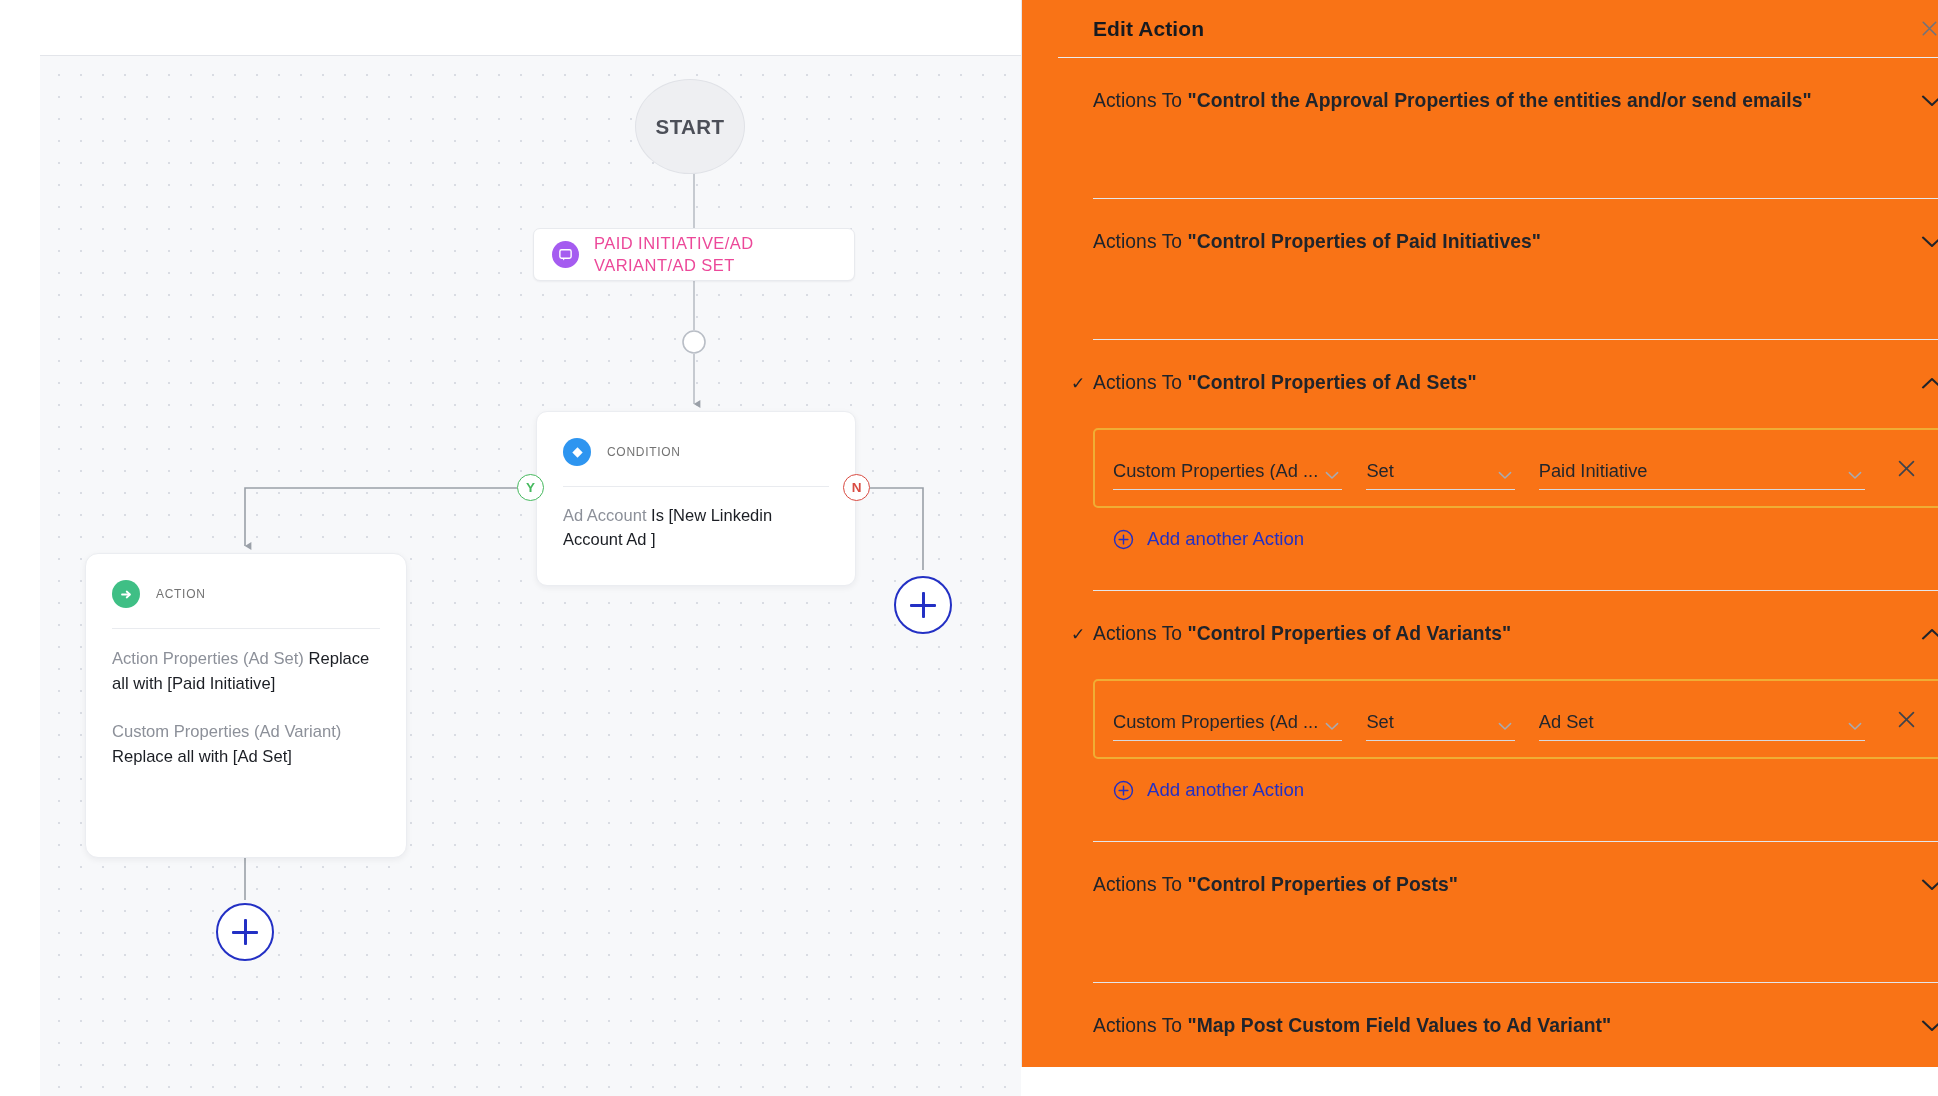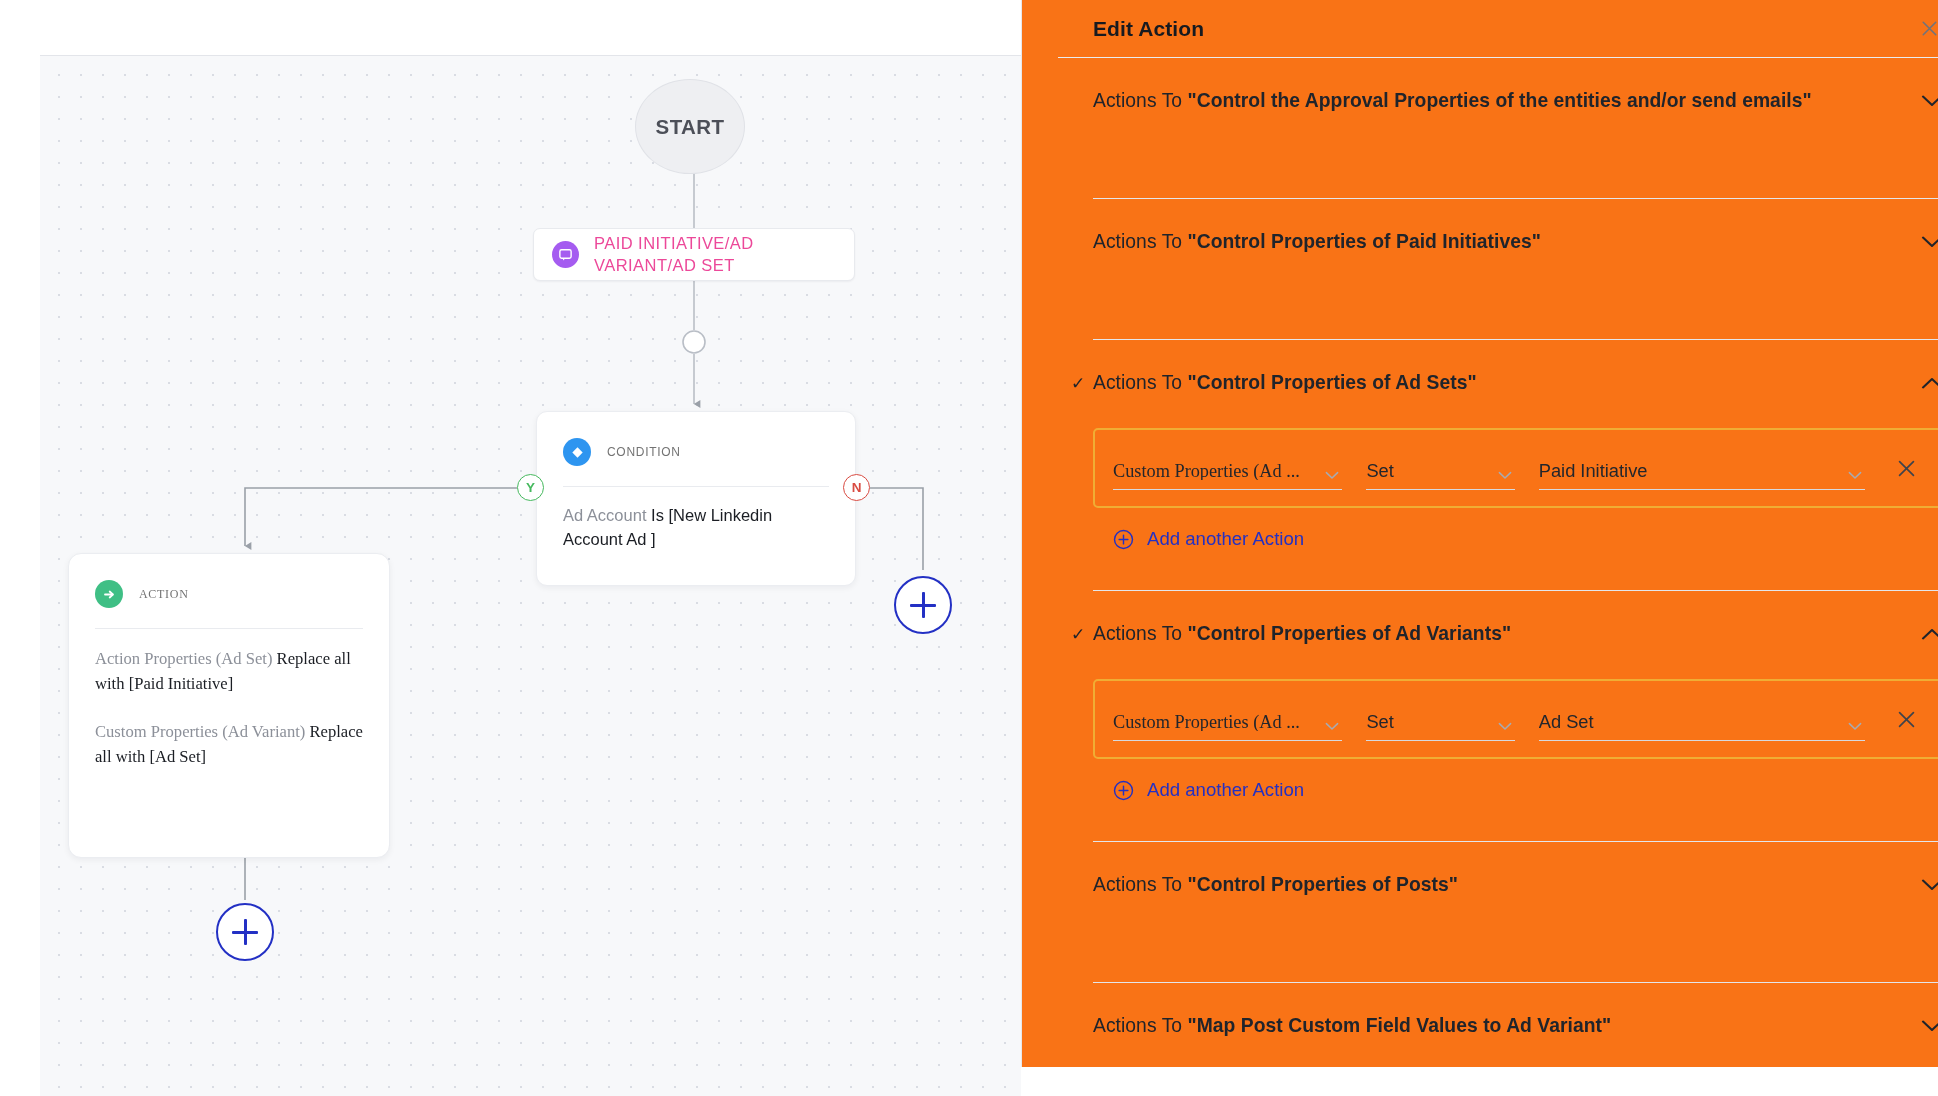--- a/index.html
+++ b/index.html
@@ -92,25 +92,24 @@
   .yn {
     position: absolute; width: 27px; height: 27px; border-radius: 50%;
     background: #ffffff; display: flex; align-items: center; justify-content: center;
     font-size: 13.5px; font-weight: 600;
   }
   #yes-badge { left: 477px; top: 474px; border: 1.6px solid #46b95e; color: #46b95e; }
   #no-badge  { left: 803px; top: 474px; border: 1.6px solid #d94b42; color: #d94b42; }
 
   
   #action-node {
-    left: 28px; top: 553px; width: 322px; height: 305px;
+    left: 45px; top: 553px; width: 322px; height: 305px;
     background: #ffffff; border: 1px solid #ebedf1; border-radius: 13px;
     box-shadow: 0 2px 6px rgba(20,25,45,.055);
     padding: 20px 26px 0 26px;
-    font-family: Liberation Serif, serif;
   }
   #action-node .card-body { padding-top: 18px; }
   .act-line { font-size: 16.6px; line-height: 1.50; margin-bottom: 23px; }
 
   
   .plus-btn {
     position: absolute; width: 58px; height: 58px; border-radius: 50%;
     background: #ffffff; border: 2px solid #2330c4;
     display: flex; align-items: center; justify-content: center;
   }
@@ -161,21 +160,21 @@
   .sel {
     position: relative; display: flex; align-items: flex-end;
     border-bottom: 1.5px solid #d6d9de; padding-bottom: 9px;
     height: 44px;
   }
   .sel .sel-val {
     font-size: 18.3px; color: #23262c; white-space: nowrap; overflow: hidden;
     text-overflow: ellipsis; flex: 1 1 auto; line-height: 1;
   }
   .sel .sel-chev { flex: 0 0 20px; color: #a6abb4; display: flex; align-items: center; justify-content: center; }
-  .sel-a { width: 232px; font-family: Liberation Serif, serif; }
+  .sel-a { width: 232px; }
   .sel-b { width: 150px; margin-left: 24px; }
   .sel-c { width: 330px; margin-left: 24px; }
   .row-x {
     width: 46px; flex: 0 0 46px; height: 44px; display: flex; align-items: center;
     justify-content: center; color: #3f434b; margin-left: 18px;
   }
   .add-link {
     display: flex; align-items: center; gap: 13px; margin-top: 20px;
     color: #2330c4; font-size: 18.6px; padding-left: 20px;
   }

